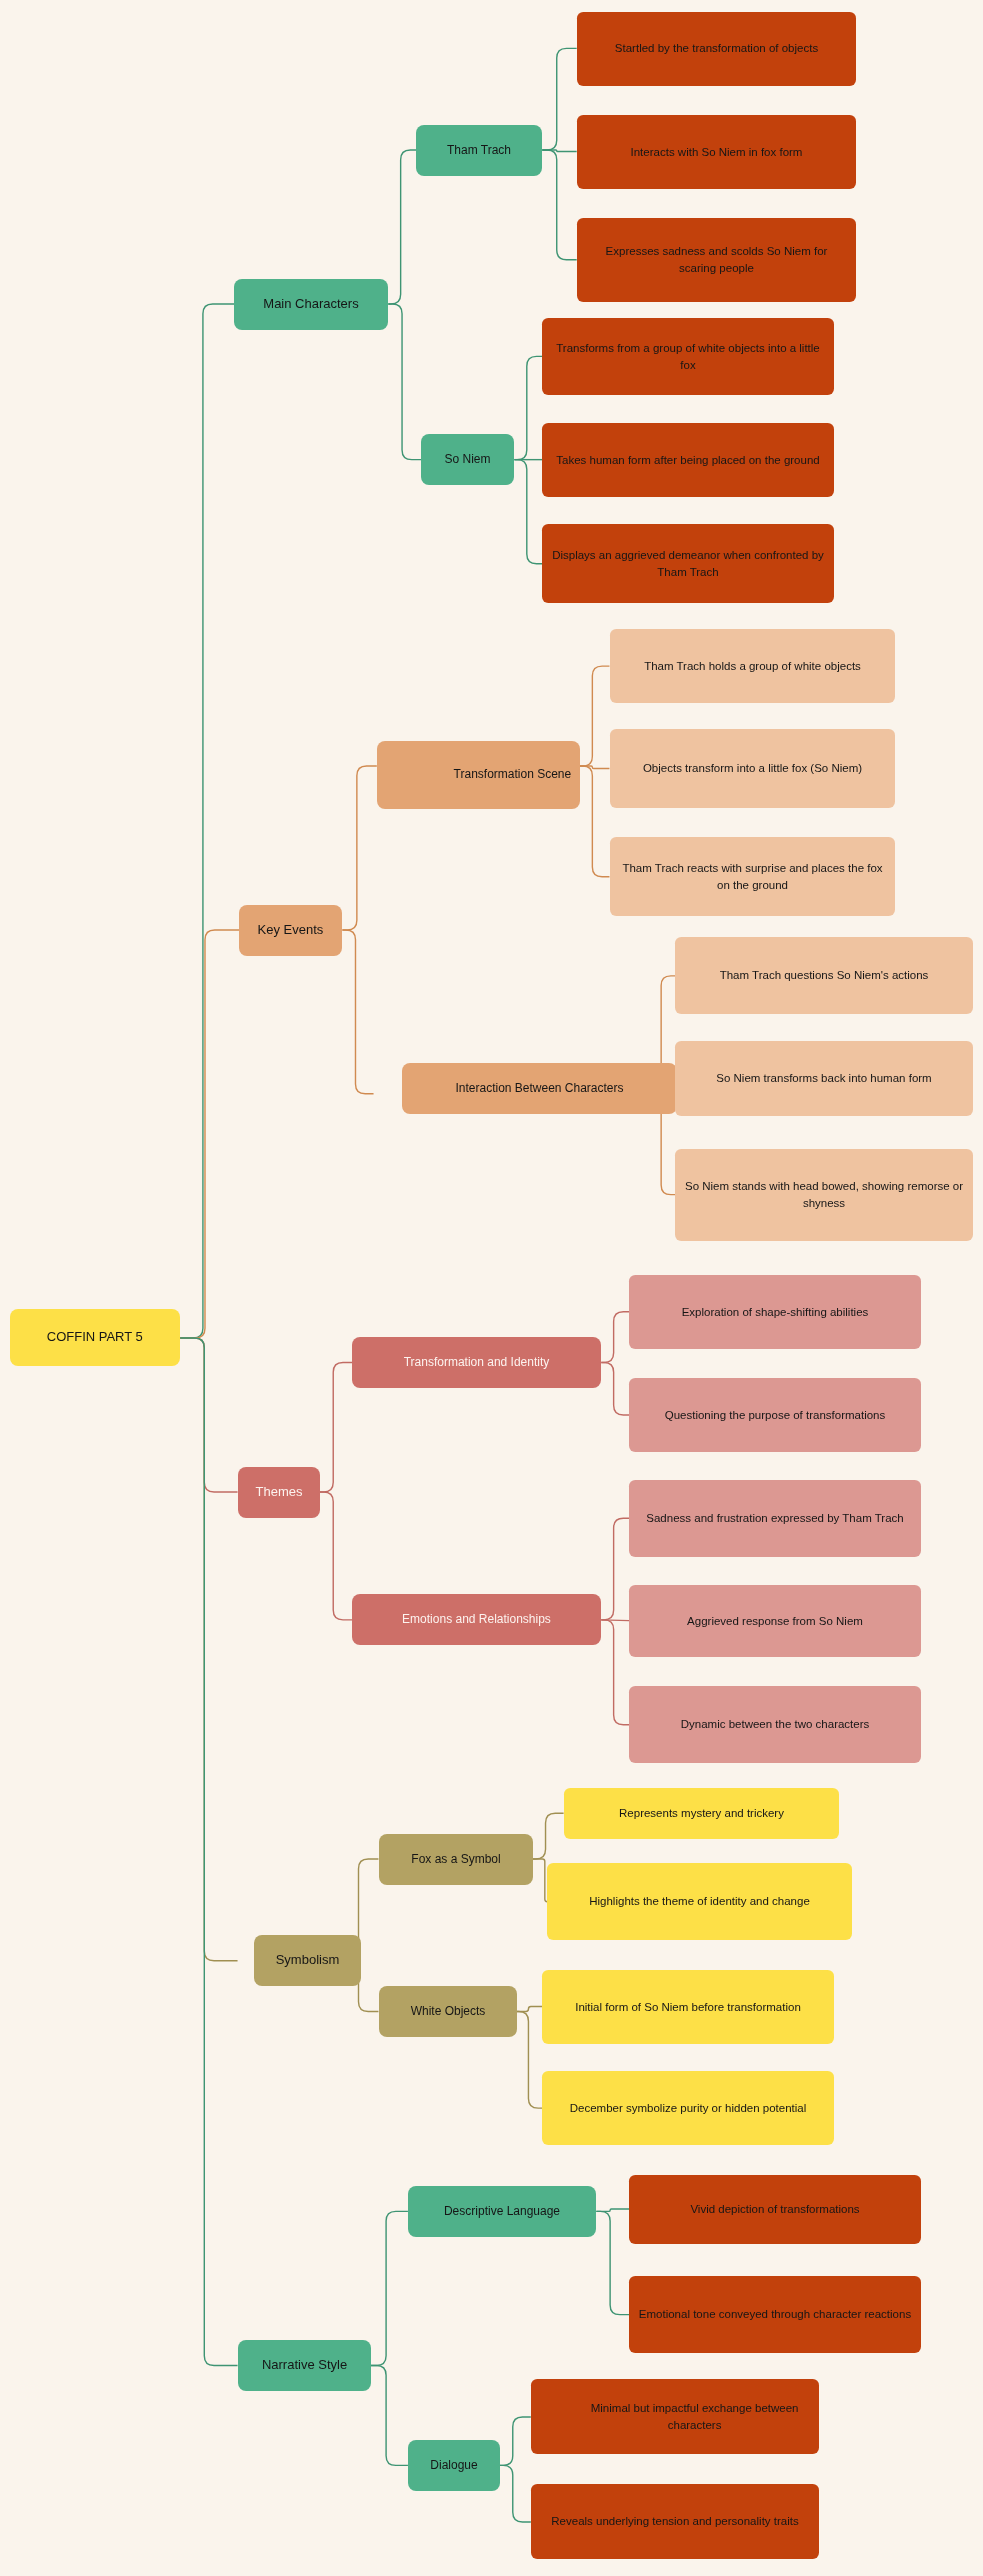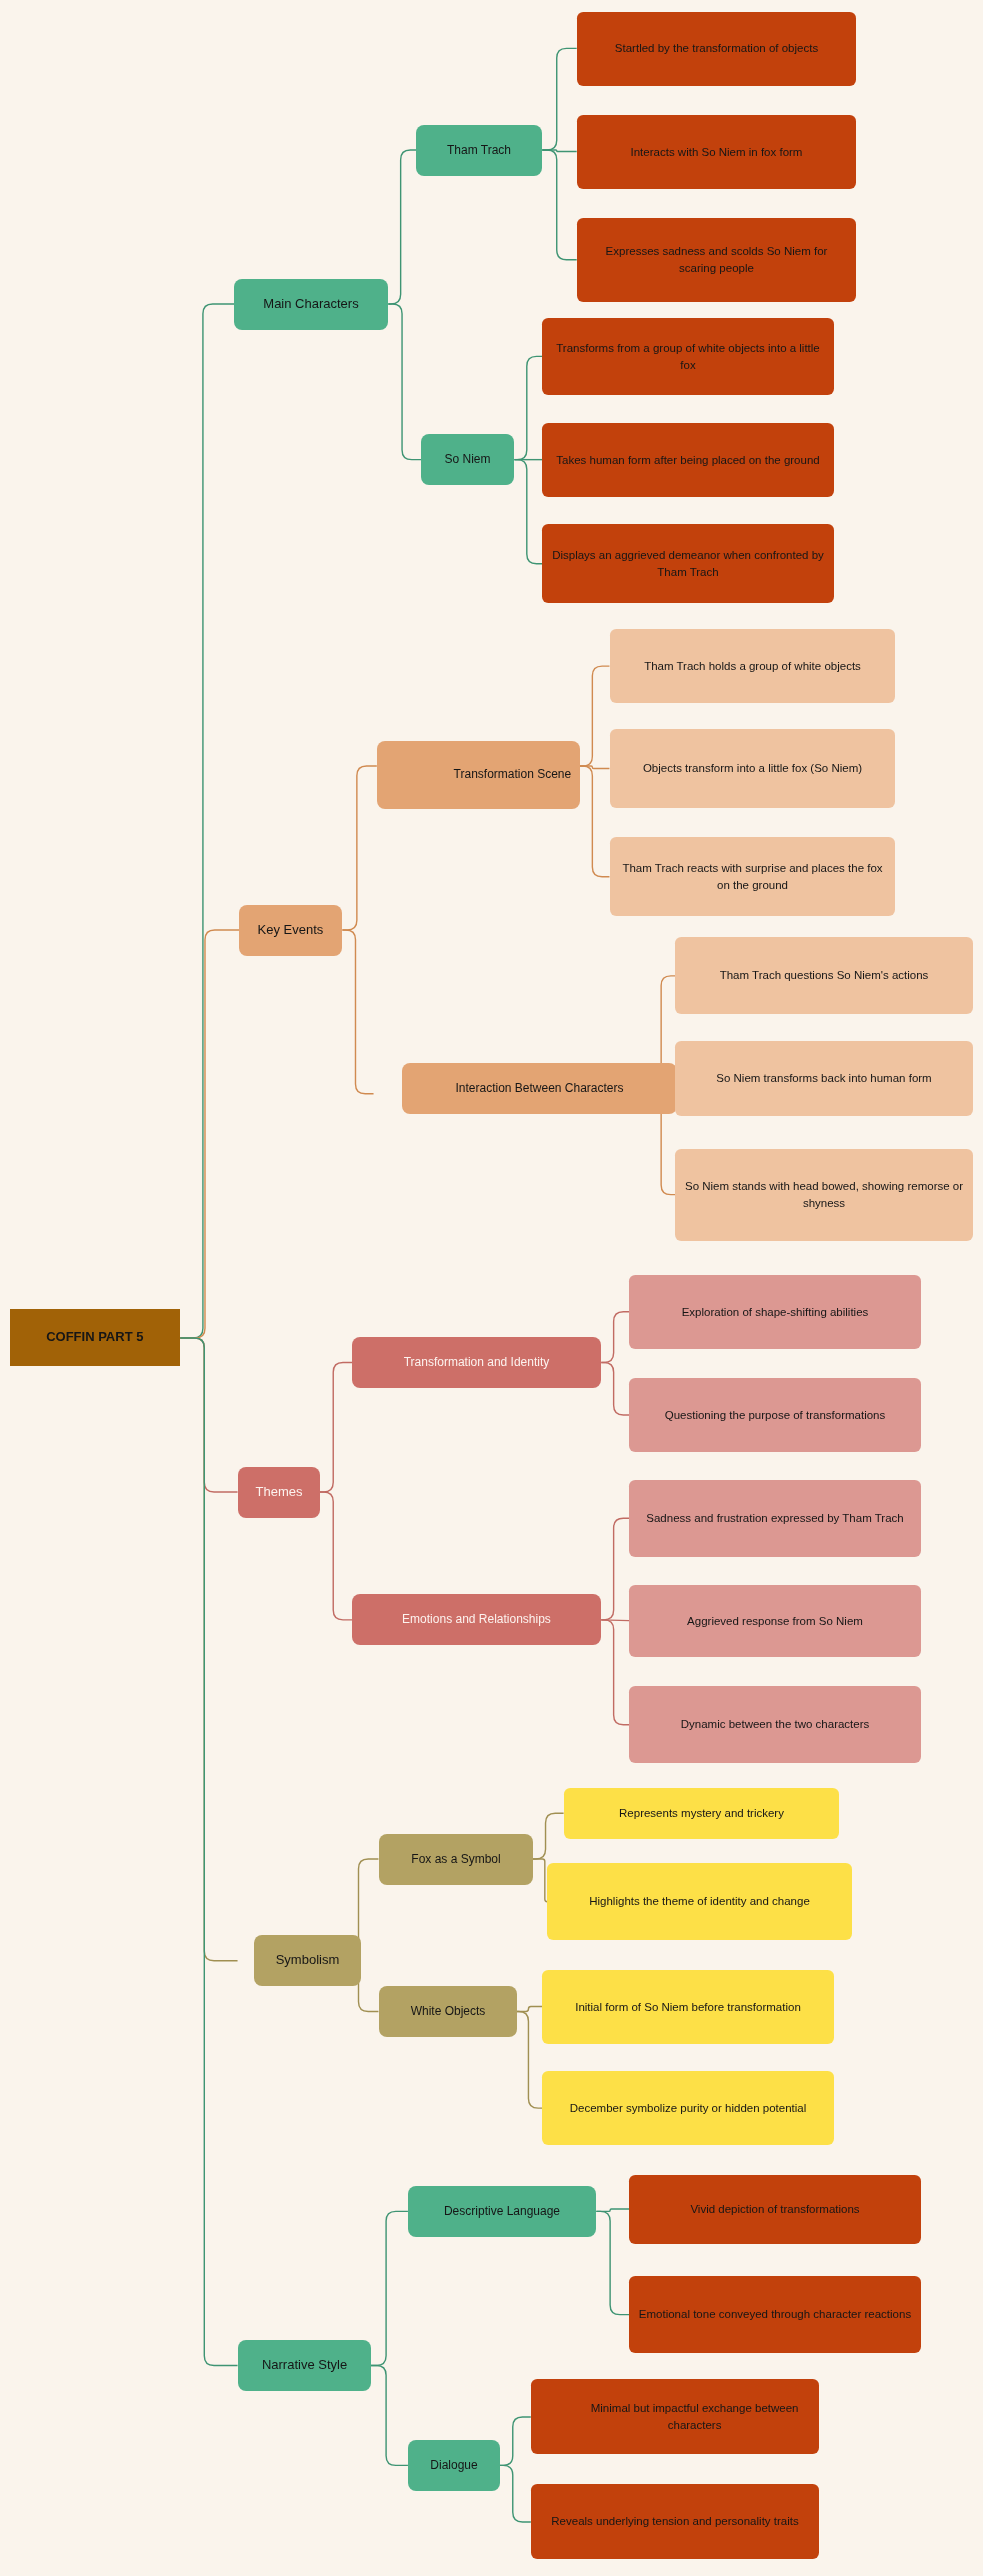--- a/index.html
+++ b/index.html
@@ -33,24 +33,23 @@
     align-items: center;
     justify-content: center;
     text-align: center;
     border-radius: 7px;
     color: #161616;
     line-height: 1.45;
     padding: 3.5px 8.8px;
     z-index: 2;
   }
   .node.root {
-    background: #a16207;
+    background: #fde047;
     font-size: 13px;
-    border-radius: 0;
-    font-weight: bold;
+    border-radius: 8px;
   }
   .node.l1 {
     font-size: 13px;
     border-radius: 8px;
   }
   .node.l2 {
     font-size: 12px;
     border-radius: 8px;
   }
   .node.l3 {

